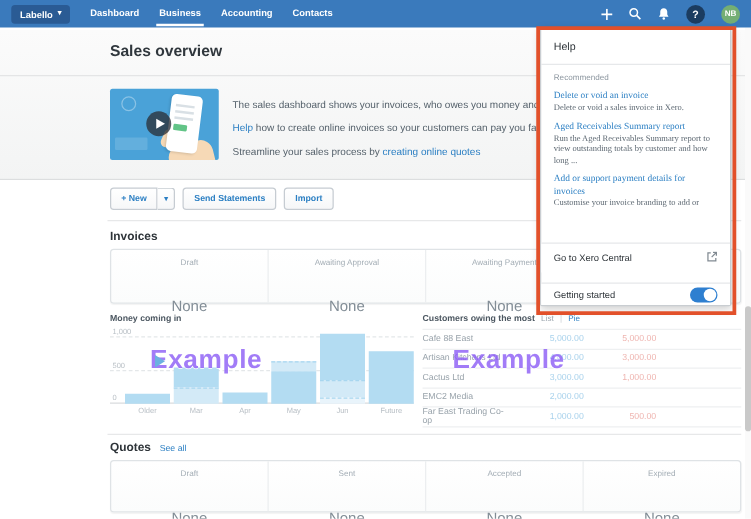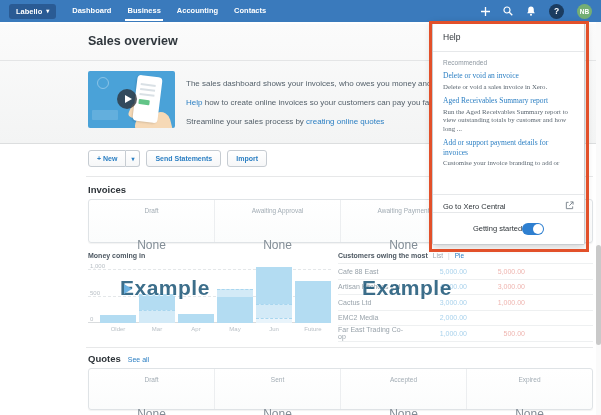--- a/index.html
+++ b/index.html
@@ -77,21 +77,21 @@
   .gridline { position:absolute; left:0; right:0; border-top:1px dashed #e4e7e9; }
   .baseline { position:absolute; left:0; right:0; bottom:0; border-top:1px solid #d9dcde; }
   .ylabel { position:absolute; left:2px; font-size:6px; color:#b8bfc5; }
   .bars { position:absolute; left:12px; bottom:0; display:flex; align-items:flex-end; gap:3px; height:58px; }
   .bar { width:36px; display:flex; flex-direction:column-reverse; }
   .seg.main { background:#b3dcf2; }
   .seg.light { background:#d3eaf7; border-top:1px dashed #a8d6ef; }
   .seg.lightest { background:#e9f4fb; border-top:1px dashed #a8d6ef; }
   .xlabels { position:absolute; left:12px; top:74px; display:flex; gap:3px; }
   .xlabel { width:36px; text-align:center; font-size:6px; color:#b8bfc5; }
-  .watermark { position:absolute; font-size:21px; font-weight:bold; color:#0c4a6e; opacity:0.8;
+  .watermark { position:absolute; font-size:21px; font-weight:bold; color:#8b5cf6; opacity:0.8;
                letter-spacing:0.5px; text-shadow:0 1px 0 #fff; pointer-events:none; }
   .wm-chart { left:32px; top:24px; }
   .wm-table { left:24px; top:24px; }
   .wm-arrow { position:absolute; left:36px; top:32px; width:0; height:0; border-left:8px solid #6cb1e0;
               border-top:5px solid transparent; border-bottom:5px solid transparent; pointer-events:none; }
 
   
   .customers-panel { position:absolute; left:338px; top:252px; width:255px; }
   .cust-header { display:flex; align-items:baseline; gap:5px; }
   .view-opt { font-size:6.5px; }
@@ -121,22 +121,22 @@
                 align-items:center; justify-content:center; cursor:pointer; flex:none; }
   .help-divider { margin-top:9px; border-top:1px solid #e6e8ea; }
   .recommended { margin:7px 10px 2px; font-size:6.5px; color:#8d97a0; }
   .article { margin:5px 10px 0;font-family:Liberation Serif, serif; }
   .article-title { font-size:7.5px; color:#2b7fc3; line-height:9.5px; cursor:pointer; }
   .article-desc { font-size:6.8px; color:#5d6872; line-height:8.5px; margin-top:2px; }
   .article-desc.clip { white-space:nowrap; overflow:hidden; }
   .central-row { position:absolute; left:0; right:0; bottom:26px; height:24px; border-top:1px solid #e6e8ea;
                  display:flex; align-items:center; justify-content:space-between; padding:0 10px;
                  font-size:7.5px; color:#2e3439; cursor:pointer; background:#fff; }
-  .getting-row { position:absolute; left:0; right:0; bottom:0; height:32px; border-top:1px solid #e6e8ea;
-                 display:flex; align-items:center; justify-content:center; padding:0 10px;
+  .getting-row { position:absolute; left:0; right:0; bottom:0; height:18px; border-top:1px solid #e6e8ea;
+                 display:flex; align-items:center; justify-content:space-between; padding:0 10px;
                  font-size:7.5px; color:#2e3439; background:#fff; }
   .toggle { width:22px; height:12px; border-radius:6px; background:#2e7fd0; position:relative; cursor:pointer; flex:none; }
   .toggle-knob { position:absolute; right:1px; top:1px; width:10px; height:10px; border-radius:50%; background:#fff; }
 
   
   .annotation { position:absolute; left:429px; top:21px; width:160px; height:231px;
                 border:3px solid #e2502a; z-index:70; pointer-events:none; }
   .scroll-track { position:absolute; right:0; top:22px; bottom:0; width:5px; background:#fafafa; z-index:40; }
   .scroll-thumb { position:absolute; right:0; top:245px; width:5px; height:100px; background:#c9c9c9;
                   border-radius:3px; z-index:45; cursor:pointer; }

